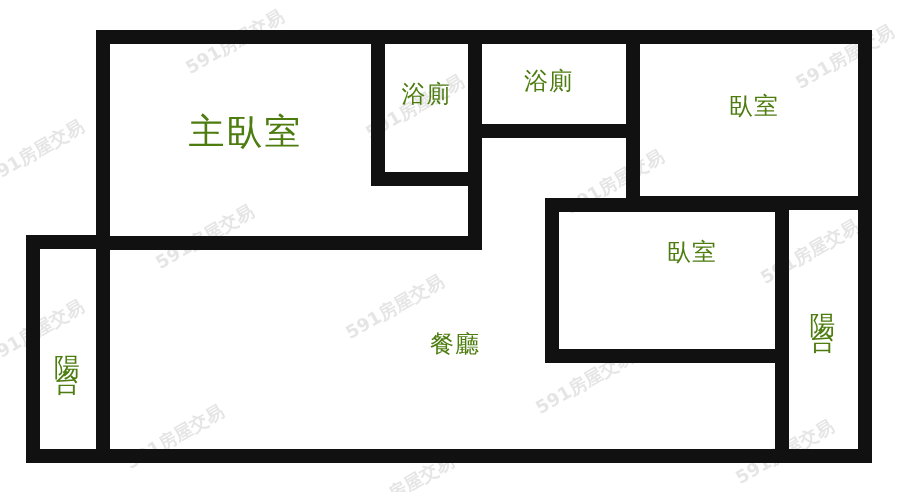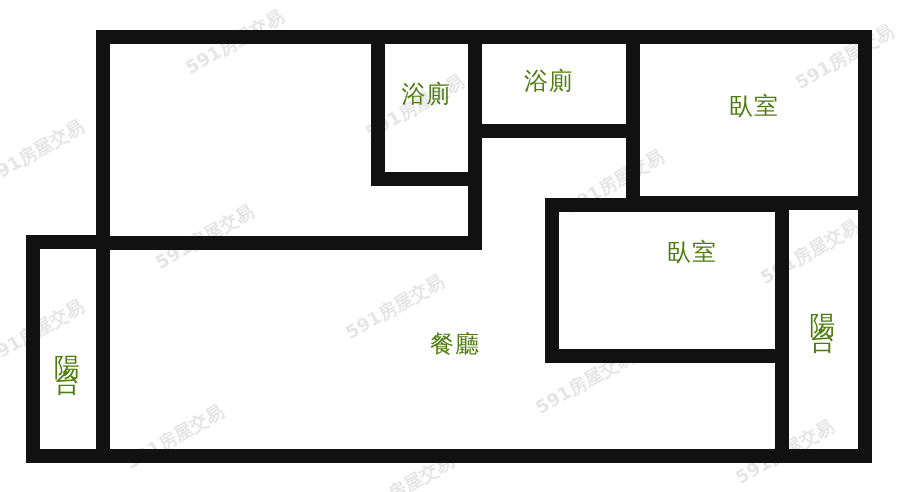--- a/index.html
+++ b/index.html
@@ -76,20 +76,23 @@
   <div class="wall" style="left:626px; top:30px; width:14px; height:180px;"></div>
 
   <div class="wall" style="left:626px; top:196px; width:246px; height:14px;"></div>
 
   <div class="wall" style="left:545px; top:198px; width:244px; height:14px;"></div>
   <div class="wall" style="left:545px; top:198px; width:14px; height:165px;"></div>
   <div class="wall" style="left:545px; top:349px; width:244px; height:14px;"></div>
 
   <div class="wall" style="left:775px; top:198px; width:14px; height:265px;"></div>
 
+  <div class="room" style="left:110px; top:44px; width:261px; height:176px;">
+    <span class="label" style="font-size:36px; font-weight:normal; letter-spacing:2px; margin-left:10px;">主臥室</span>
+  </div>
 
   <div class="room" style="left:385px; top:44px; width:83px; height:100px;">
     <span class="label" style="font-size:24px; font-weight:normal;">浴廁</span>
   </div>
 
   <div class="room" style="left:482px; top:44px; width:144px; height:74px;">
     <span class="label" style="font-size:24px; font-weight:normal; margin-right:10px;">浴廁</span>
   </div>
 
   <div class="room" style="left:640px; top:44px; width:218px; height:124px;">

